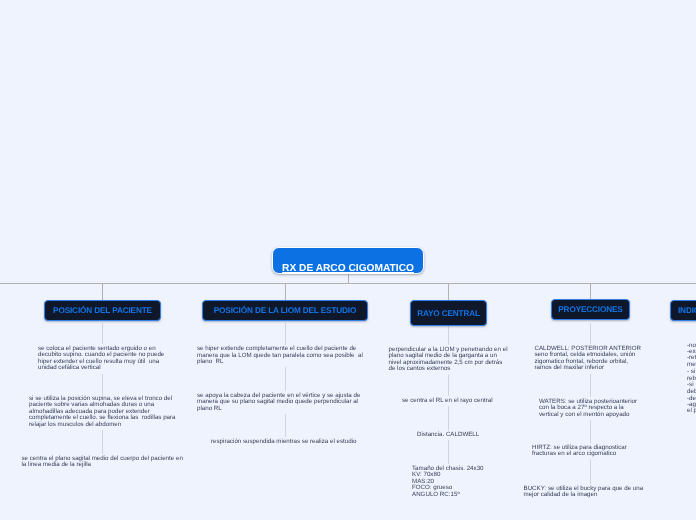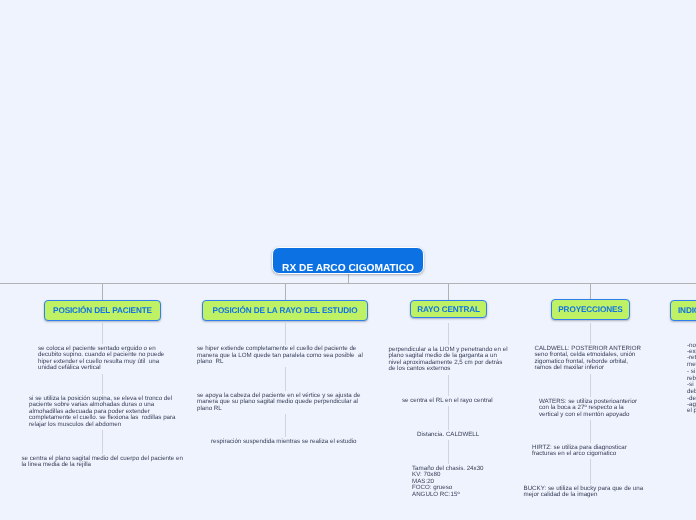--- a/index.html
+++ b/index.html
@@ -14,23 +14,24 @@
 
   .node{position:absolute;box-sizing:border-box;white-space:nowrap;}
 
   .node.root{
     background:#0c72e4;color:#ffffff;border-radius:7px;
     font-weight:bold;font-size:10.2px;letter-spacing:0px;
     display:flex;align-items:center;justify-content:center;
     padding-top:16px;box-sizing:border-box;
     border:1.4px solid #ffffff;
     box-shadow:0 1px 2.5px rgba(70,80,100,.45);
+    text-decoration:underline;
   }
   .node.branch{
-    background:#bef264;border:1.6px solid #2f80ed;border-radius:4px;
+    background:#0f172a;border:1.6px solid #2f80ed;border-radius:4px;
     color:#1274e6;font-weight:bold;font-size:8.2px;letter-spacing:-0.13px;
     display:flex;align-items:center;justify-content:center;
     box-shadow:0 1px 2px rgba(70,80,100,.4);
   }
   .leaf{position:absolute;color:#39405a;font-size:6.2px;line-height:6.65px;
         letter-spacing:0px;text-align:left;box-sizing:border-box;
         white-space:pre-wrap;}
 </style>
 </head>
 <body>
@@ -59,25 +60,25 @@
       <path d="M590.5,419.96875 L590.5,443" stroke="#d2d4dc" fill="none" stroke-width="1" shape-rendering="crispEdges"></path>
       <path d="M590.5,459.3125 L590.5,484" stroke="#d2d4dc" fill="none" stroke-width="1" shape-rendering="crispEdges"></path>
       <path d="M707,322.5 L707,341.296875" stroke="#d2d4dc" fill="none" stroke-width="1" shape-rendering="crispEdges"></path>
     </svg>
   <div id="nodes">
       <div class="node root" style="left:272px;top:247px;width:152px;height:27px">RX DE ARCO CIGOMATICO</div>
       <div class="node branch" style="left:44px;top:300px;width:117px;height:21px">POSICIÓN DEL PACIENTE</div>
       <div class="leaf" style="left:38px;top:345.5px;width:129px">se coloca el paciente sentado erguido o en decubito supino. cuando el paciente no puede hiper extender el cuello resulta muy útil  una unidad cefálica vertical</div>
       <div class="leaf" style="left:29px;top:395.5px;width:147px">si se utiliza la posición supina, se eleva el tronco del paciente sobre varias almohadas duras o una almohadillas adecuada para poder extender completamente el cuello. se flexiona las  rodillas para relajar los musculos del abdomen</div>
       <div class="leaf" style="left:21.5px;top:455.5px;width:162px">se centra el plano sagital medio del cuerpo del paciente en la linea media de la rejilla</div>
-      <div class="node branch" style="left:202px;top:300px;width:166px;height:21px">POSICIÓN DE LA RAYO DEL ESTUDIO</div>
+      <div class="node branch" style="left:202px;top:300px;width:166px;height:21px">POSICIÓN DE LA LIOM DEL ESTUDIO</div>
       <div class="leaf" style="left:197px;top:346px;width:176px">se hiper extiende completamente el cuello del paciente de manera que la LOM quede tan paralela como sea posible  al plano  RL</div>
       <div class="leaf" style="left:197px;top:392.5px;width:176px">se apoya la cabeza del paciente en el vértice y se ajusta de manera que su plano sagital medio quede perpendicular al plano RL</div>
       <div class="leaf" style="left:211px;top:438.5px;width:148px">respiración suspendida mientras se realiza el estudio</div>
-      <div class="node branch" style="left:410px;top:300px;width:77px;height:18px">RAYO CENTRAL</div>
+      <div class="node branch" style="left:410px;top:300px;width:77px;height:26px">RAYO CENTRAL</div>
       <div class="leaf" style="left:388.5px;top:346.5px;width:120px">perpendicular a la LIOM y penetrando en el plano sagital medio de la garganta a un nivel aproximadamente 2,5 cm por detrás de los cantos externos</div>
       <div class="leaf" style="left:402px;top:397.5px;width:93px">se centra el RL en el rayo central</div>
       <div class="leaf" style="left:417px;top:431.5px;width:63px">Distancia. CALDWELL</div>
       <div class="leaf" style="left:412px;top:465.5px;width:73px">Tamaño del chasis. 24x30
 KV: 70x80
 MAS:20
 FOCO: grueso
 ANGULO RC:15º</div>
       <div class="node branch" style="left:551px;top:299px;width:79px;height:21px">PROYECCIONES</div>
       <div class="leaf" style="left:534.5px;top:345.5px;width:112px">CALDWELL: POSTERIOR ANTERIOR seno frontal, celda etmoidales, unión zigomatico frontal, reborde orbital, ramos del maxilar inferior</div>

